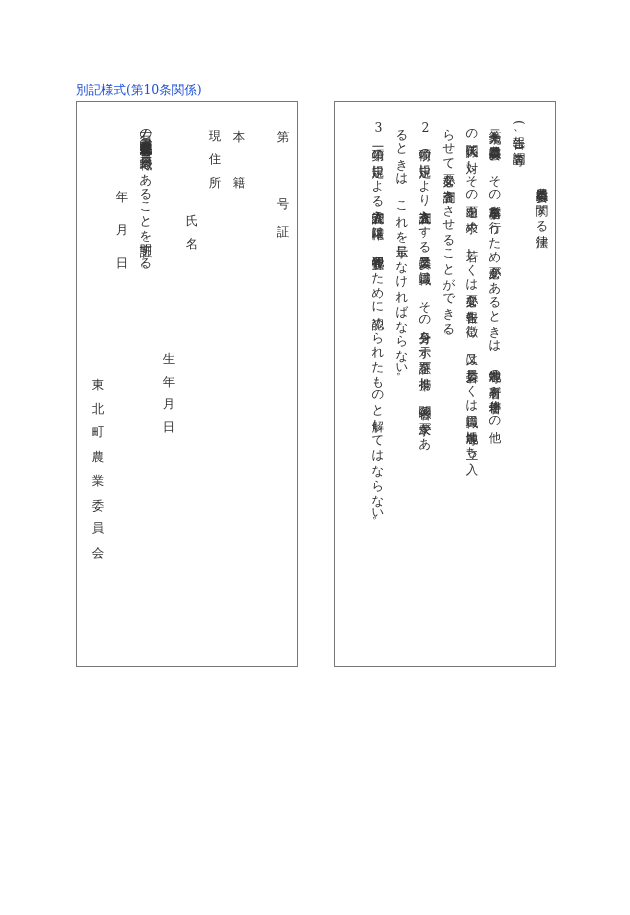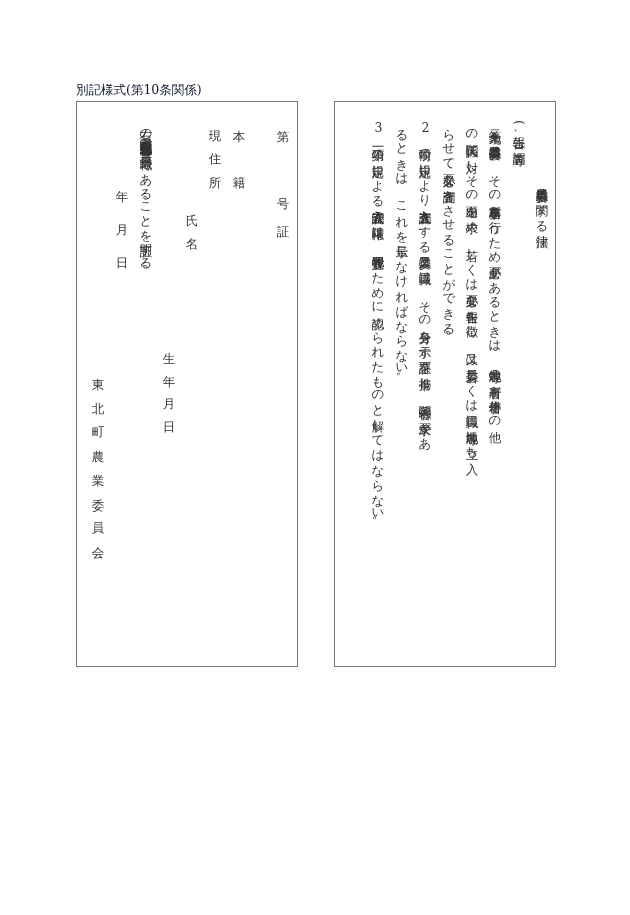--- a/index.html
+++ b/index.html
@@ -1,19 +1,19 @@
 <!DOCTYPE html>
 <html><head>
 <meta charset="utf-8">
 <style>
   html, body { margin: 0; padding: 0; background: #ffffff; }
   body { width: 630px; height: 915px; position: relative; overflow: hidden;
          font-family: "DejaVu Serif", "Liberation Serif", serif; color: #333; }
   .caption { position: absolute; left: 76px; top: 82px; font-size: 12.5px;
-             color: #0f172a; letter-spacing: 0px; white-space: nowrap; }
+             color: #1d4ed8; letter-spacing: 0px; white-space: nowrap; }
   .panel { position: absolute; top: 101px; width: 222px; height: 566px;
            border: 1.5px solid #777; box-sizing: border-box; background: #fff; }
   #left-panel { left: 76px; }
   #right-panel { left: 334px; }
   .vcol { position: absolute; writing-mode: vertical-rl; text-orientation: upright;
           font-size: 12.5px; line-height: 14px; white-space: nowrap; color: #333; }
   .upright { text-orientation: mixed; }
 </style>
 </head>
 <body>

